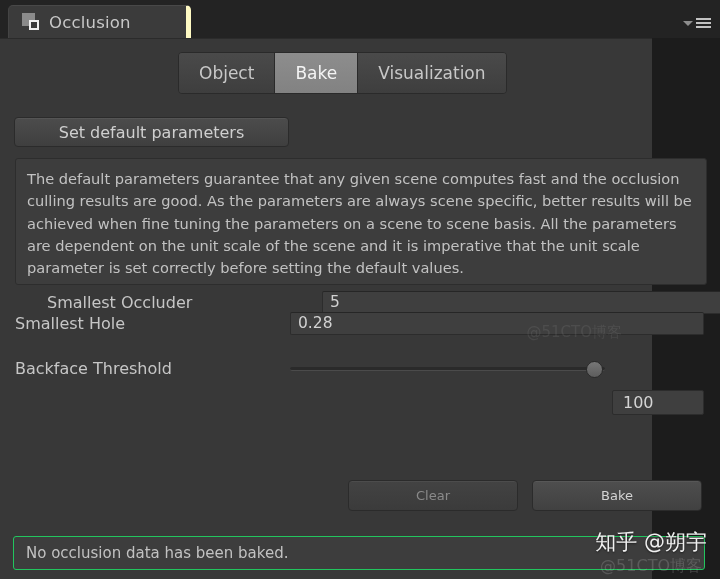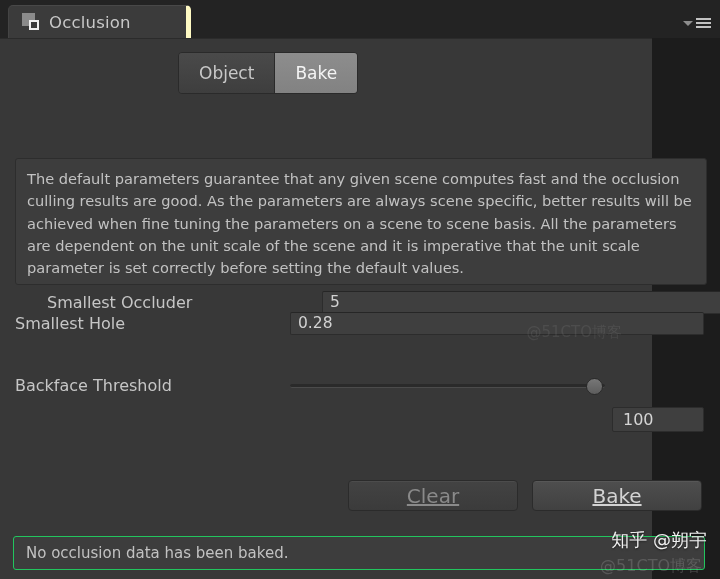--- a/index.html
+++ b/index.html
@@ -211,21 +211,21 @@
     border-radius: 2px;
     display: flex;
     align-items: center;
     padding-left: 7px;
     font-size: 15.5px;
     color: #d2d2d2;
   }
 
   #row-occluder { top: 250px; margin-left: 32px; }
   #row-hole     { top: 271px; }
-  #row-backface { top: 333px; }
+  #row-backface { top: 316px; }
 
   
   #slider-wrap {
     position: absolute;
     left: 290px;
     top: 5px;
     width: 315px;
     height: 18px;
   }
   #slider-track {
@@ -267,25 +267,24 @@
   
   .action-btn {
     position: absolute;
     height: 31px;
     box-sizing: border-box;
     border: 1px solid #2b2b2b;
     border-radius: 4px;
     display: flex;
     align-items: center;
     justify-content: center;
-    font-size: 20px;
+    font-size: 13px;
     cursor: default;
     user-select: none;
     box-shadow: 0 1px 0 rgba(255,255,255,0.05) inset;
-    text-decoration: underline;
   }
   #clear-btn {
     left: 348px; top: 441px;
     width: 170px;
     background: linear-gradient(#434343, #3b3b3b);
     color: #8a8a8a;
   }
   #bake-btn {
     left: 532px; top: 441px;
     width: 170px;
@@ -308,21 +307,21 @@
     padding-left: 12px;
     font-size: 15px;
     color: #c2c2c2;
   }
 
   
   #watermark-main {
     position: absolute;
     right: 13px;
     top: 528px;
-    font-size: 18px;
+    font-size: 21px;
     color: #f0f0f0;
     text-shadow: 0 1px 2px rgba(0,0,0,0.55);
     user-select: none;
     pointer-events: none;
   }
   #watermark-sub {
     position: absolute;
     right: 18px;
     top: 556px;
     font-size: 16px;
@@ -365,22 +364,24 @@
       </span>
     </div>
 
   </div>
 
   <div id="content">
 
     <div id="tabbar">
       <div class="tab-btn">Object</div>
       <div class="tab-btn active">Bake</div>
-    </div>
-
+      <div class="tab-btn">Visualization</div>
+    </div>
+
+    <div id="set-default-btn">Set default parameters</div>
 
     <div id="help-box">
       <div id="help-text">The default parameters guarantee that any given scene computes fast and the occlusion culling results are good. As the parameters are always scene specific, better results will be achieved when fine tuning the parameters on a scene to scene basis. All the parameters are dependent on the unit scale of the scene and it is imperative that the unit scale parameter is set correctly before setting the default values.</div>
     </div>
 
     <div class="param-row" id="row-occluder">
       <span class="param-label">Smallest Occluder</span>
       <span class="param-field">5</span>
     </div>
 

